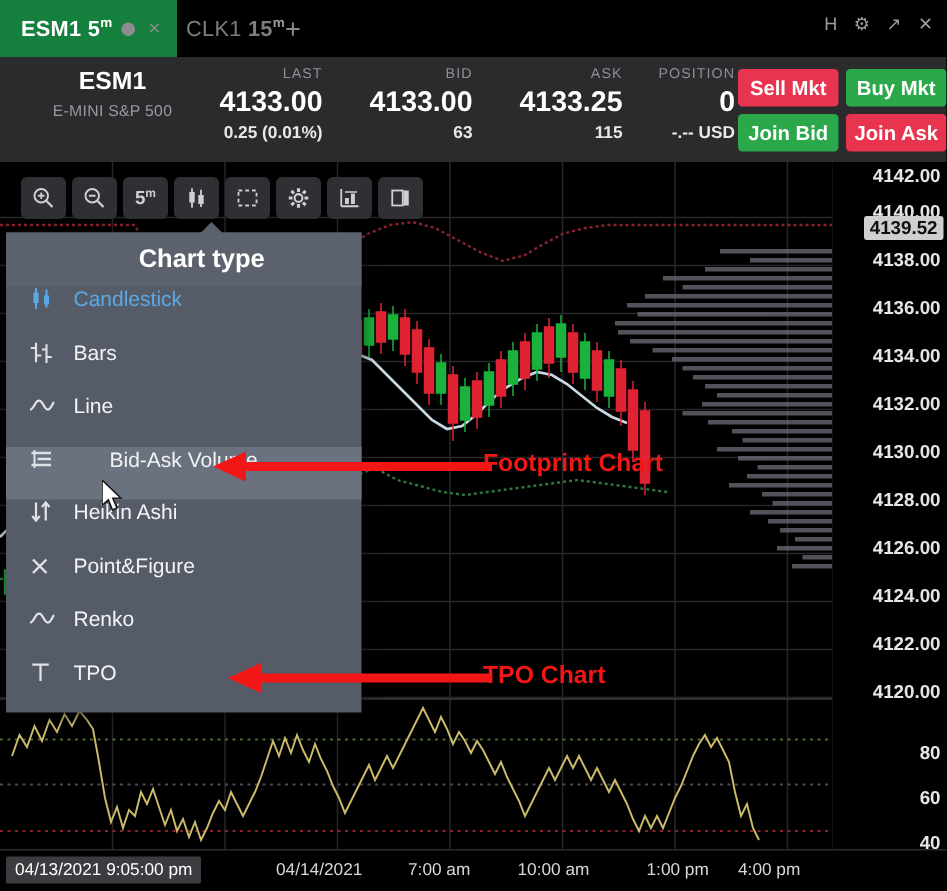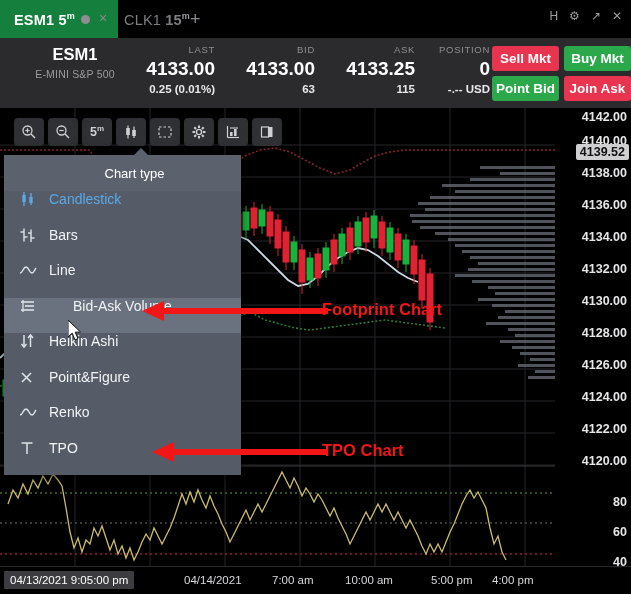--- a/index.html
+++ b/index.html
@@ -64,21 +64,21 @@
   .tlabel{position:absolute;top:7px;color:#d8d8dc;font-size:11.5px;white-space:nowrap;}
   .tlabel.cur{background:#3c3c40;color:#fff;padding:3px 6px;top:4px;border-radius:1px;}
 
   
   .menu{position:absolute;left:4px;top:155px;width:237px;background:#555c68;z-index:20;
         box-shadow:0 2px 10px rgba(0,0,0,.6);}
   .menu-ptr{position:absolute;left:133px;top:148px;width:0;height:0;z-index:21;
             border-left:8px solid transparent;border-right:8px solid transparent;
             border-bottom:8px solid #5b626e;}
   .menu-head{height:36px;display:flex;align-items:center;justify-content:center;
-             color:#fff;font-size:13px;font-weight:normal;background:#5b626e;padding-left:24px;}
+             color:#fff;font-size:17px;font-weight:bold;background:#5b626e;padding-left:24px;}
   .mitem{height:35.5px;display:flex;align-items:flex-start;padding-left:15px;box-sizing:border-box;}
   .mitem.sel .mlabel{color:#5aa9e6;}
   .mitem.sel .micon{color:#5aa9e6;}
   .mitem.hov{background:#6a7280;gap:24px;}
   .micon{width:30px;color:#dfe2e7;display:flex;align-items:center;}
   .mlabel{color:#f2f3f5;font-size:14px;}
 
   
   .anno{position:absolute;z-index:30;color:#f31616;font-size:16.5px;font-weight:bold;
         white-space:nowrap;}
@@ -135,21 +135,21 @@
       <div class="q-val">0</div>
       <div class="q-sub">-.-- USD</div>
     </div>
 
     <div class="btns">
       <div class="btnrow">
         <div class="tbtn sell">Sell Mkt</div>
         <div class="tbtn buy">Buy Mkt</div>
       </div>
       <div class="btnrow">
-        <div class="tbtn buy">Point Bid</div>
+        <div class="tbtn buy">Join Bid</div>
         <div class="tbtn sell">Join Ask</div>
       </div>
     </div>
   </div>
 
   <div class="chart">
     <svg width="555" height="458" viewBox="0 0 555 458">
 
       <g stroke="#27272a" stroke-width="1">
         <line x1="0" y1="37" x2="555" y2="37"></line>
@@ -546,17 +546,17 @@
 
   <svg class="cursor" style="left:68px;top:320px;" width="16" height="22">
     <polygon points="0,0 0,17 4.2,13.2 7,20 10,18.6 7.2,12.2 12.5,12" fill="#fff" stroke="#111" stroke-width="1"></polygon>
   </svg>
 
   <div class="timeaxis">
     <div class="tlabel cur" style="left:4px">04/13/2021 9:05:00 pm</div>
     <div class="tlabel" style="left:184px">04/14/2021</div>
     <div class="tlabel" style="left:272px">7:00 am</div>
     <div class="tlabel" style="left:345px">10:00 am</div>
-    <div class="tlabel" style="left:431px">5:00 pm</div>
+    <div class="tlabel" style="left:431px">1:00 pm</div>
     <div class="tlabel" style="left:492px">4:00 pm</div>
   </div>
 
 </div>
 
 </body></html>

